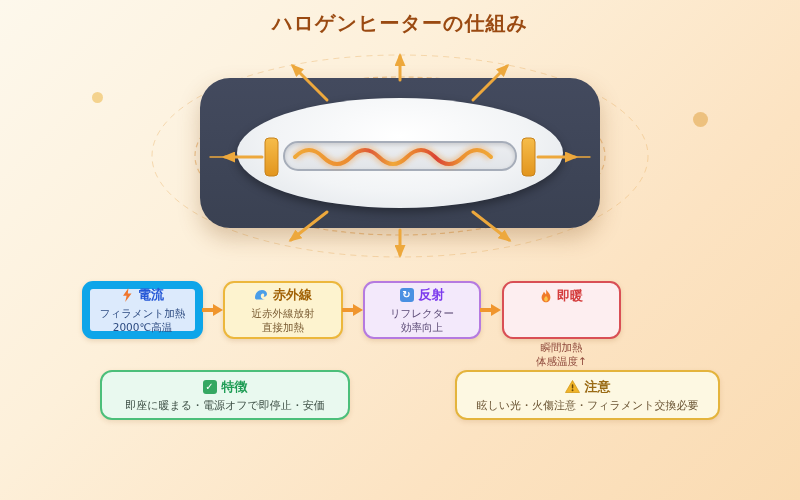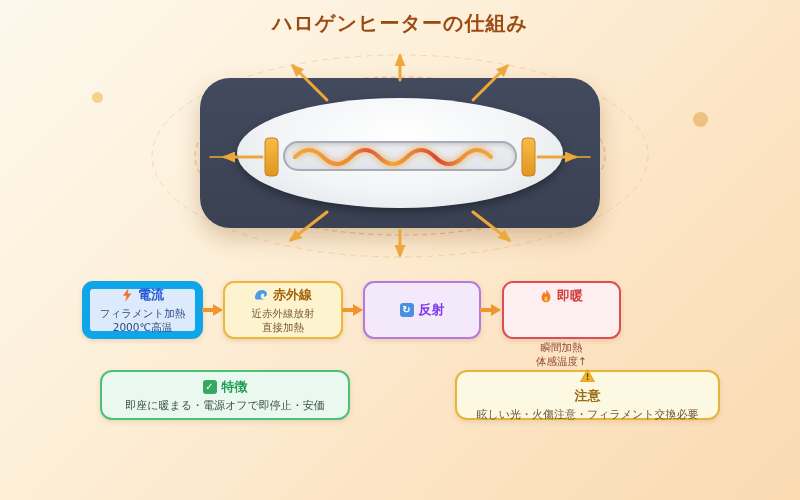--- a/index.html
+++ b/index.html
@@ -63,21 +63,21 @@
   .wide-box{
     position:absolute;top:370px;height:50px;border-radius:12px;box-sizing:border-box;
     display:flex;flex-direction:column;align-items:center;justify-content:center;
     box-shadow:0 2px 5px rgba(150,90,30,.15);
   }
   .wide-box .trow{display:flex;align-items:center;gap:5px;font-size:13px;font-weight:bold;}
   .wide-box .body{font-size:11px;margin-top:2px;}
   .feature{left:100px;width:250px;background:#e9f9ef;border:2px solid #4cbf7a;}
   .feature .trow{color:#1f9d55;} .feature .body{color:#3f5147;}
   .caution{left:455px;width:265px;background:#fdf8e2;border:2px solid #e4b43c;}
-  .caution .trow{color:#9a6b15;flex-direction:column;} .caution .body{color:#6b5534;}
+  .caution .trow{color:#9a6b15;} .caution .body{color:#6b5534;}
 
   
   .note{
     position:absolute;left:204px;top:449px;width:394px;height:31px;border-radius:16px;
     background:rgba(255,255,255,.88);border:1px solid #c9ced8;box-sizing:border-box;
     display:flex;align-items:center;justify-content:center;gap:7px;
     box-shadow:0 2px 4px rgba(150,90,30,.12);
   }
   .note .ntext{font-size:12.5px;font-weight:600;color:#33425e;}
 
@@ -188,20 +188,24 @@
   <svg class="flow-arrow" style="left:342px" width="22" height="14" viewBox="0 0 22 14">
     <line x1="0" y1="7" x2="12" y2="7" stroke="#f0962e" stroke-width="4"></line>
       <polygon points="11,1 21,7 11,13" fill="#f0962e"></polygon>
   </svg>
 
   <div class="step step3">
     <div class="trow">
       <span class="icon chip chip-blue">↻</span>
       <span>反射</span>
     </div>
+    <div class="body">
+      <div>リフレクター</div>
+      <div>効率向上</div>
+    </div>
   </div>
   <svg class="flow-arrow" style="left:480px" width="22" height="14" viewBox="0 0 22 14">
     <line x1="0" y1="7" x2="12" y2="7" stroke="#f0962e" stroke-width="4"></line>
       <polygon points="11,1 21,7 11,13" fill="#f0962e"></polygon>
   </svg>
 
   <div class="step step4">
     <div class="trow">
       <span class="icon">
         <svg width="12" height="14" viewBox="0 0 12 14">

